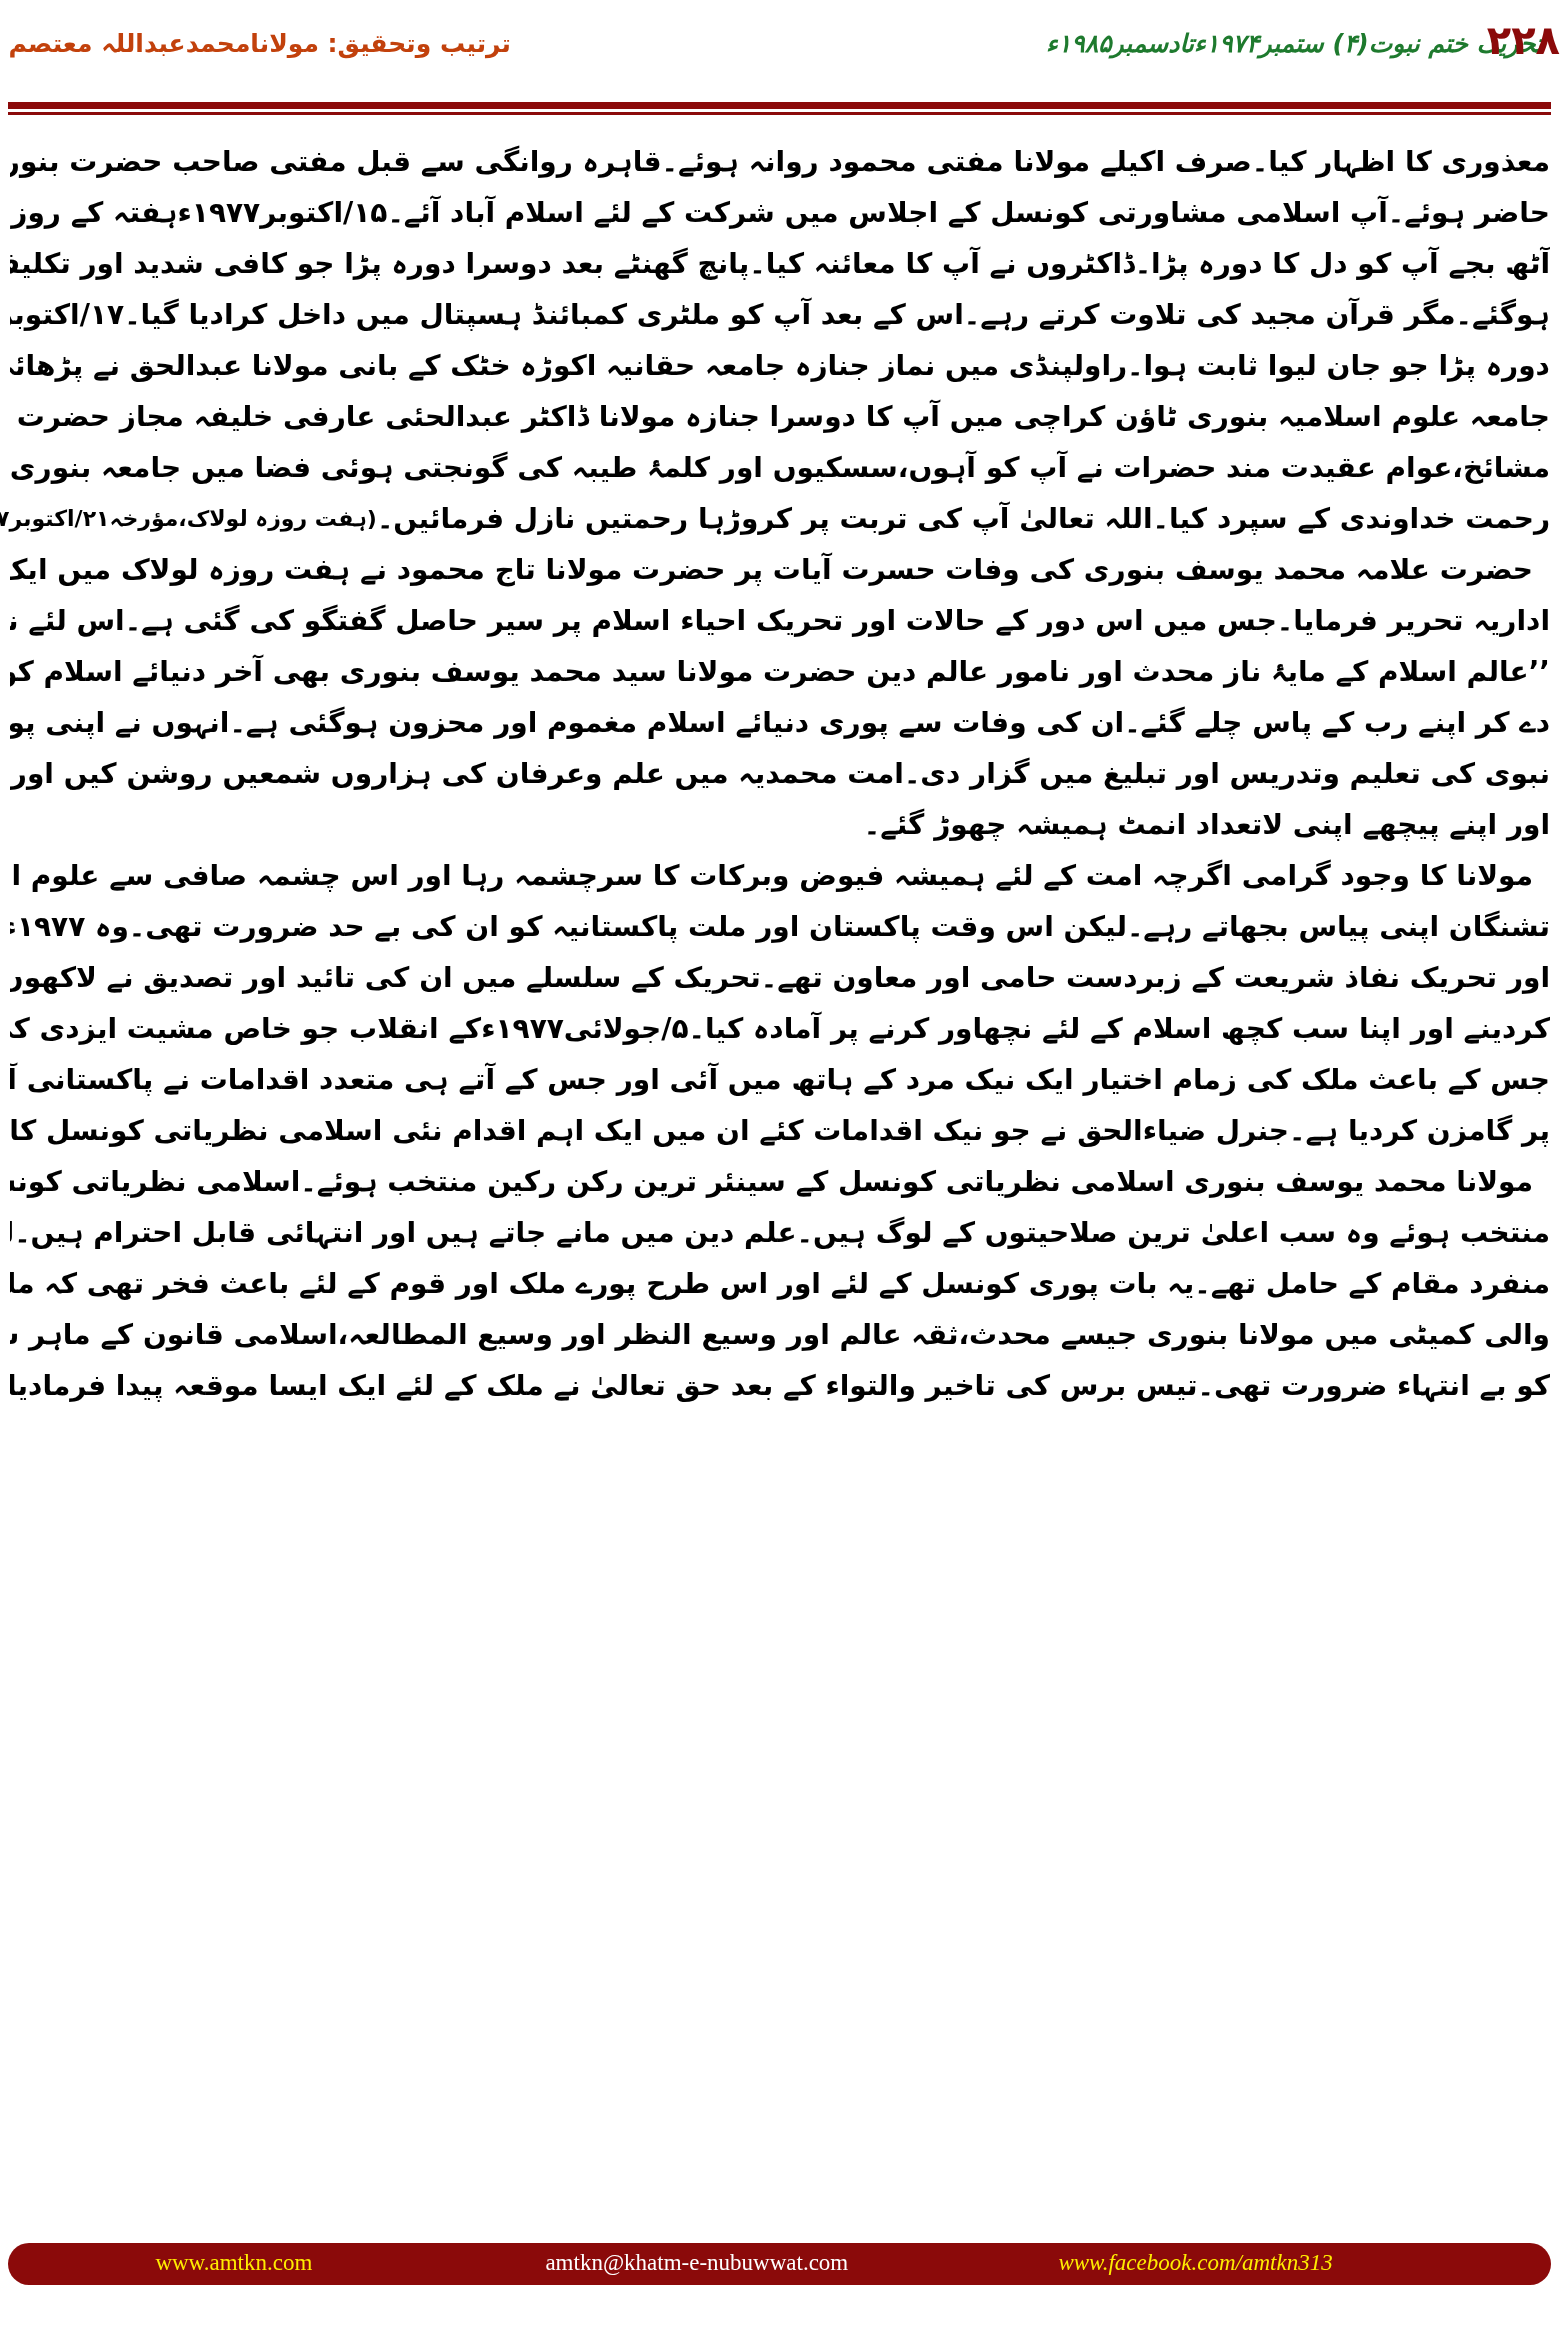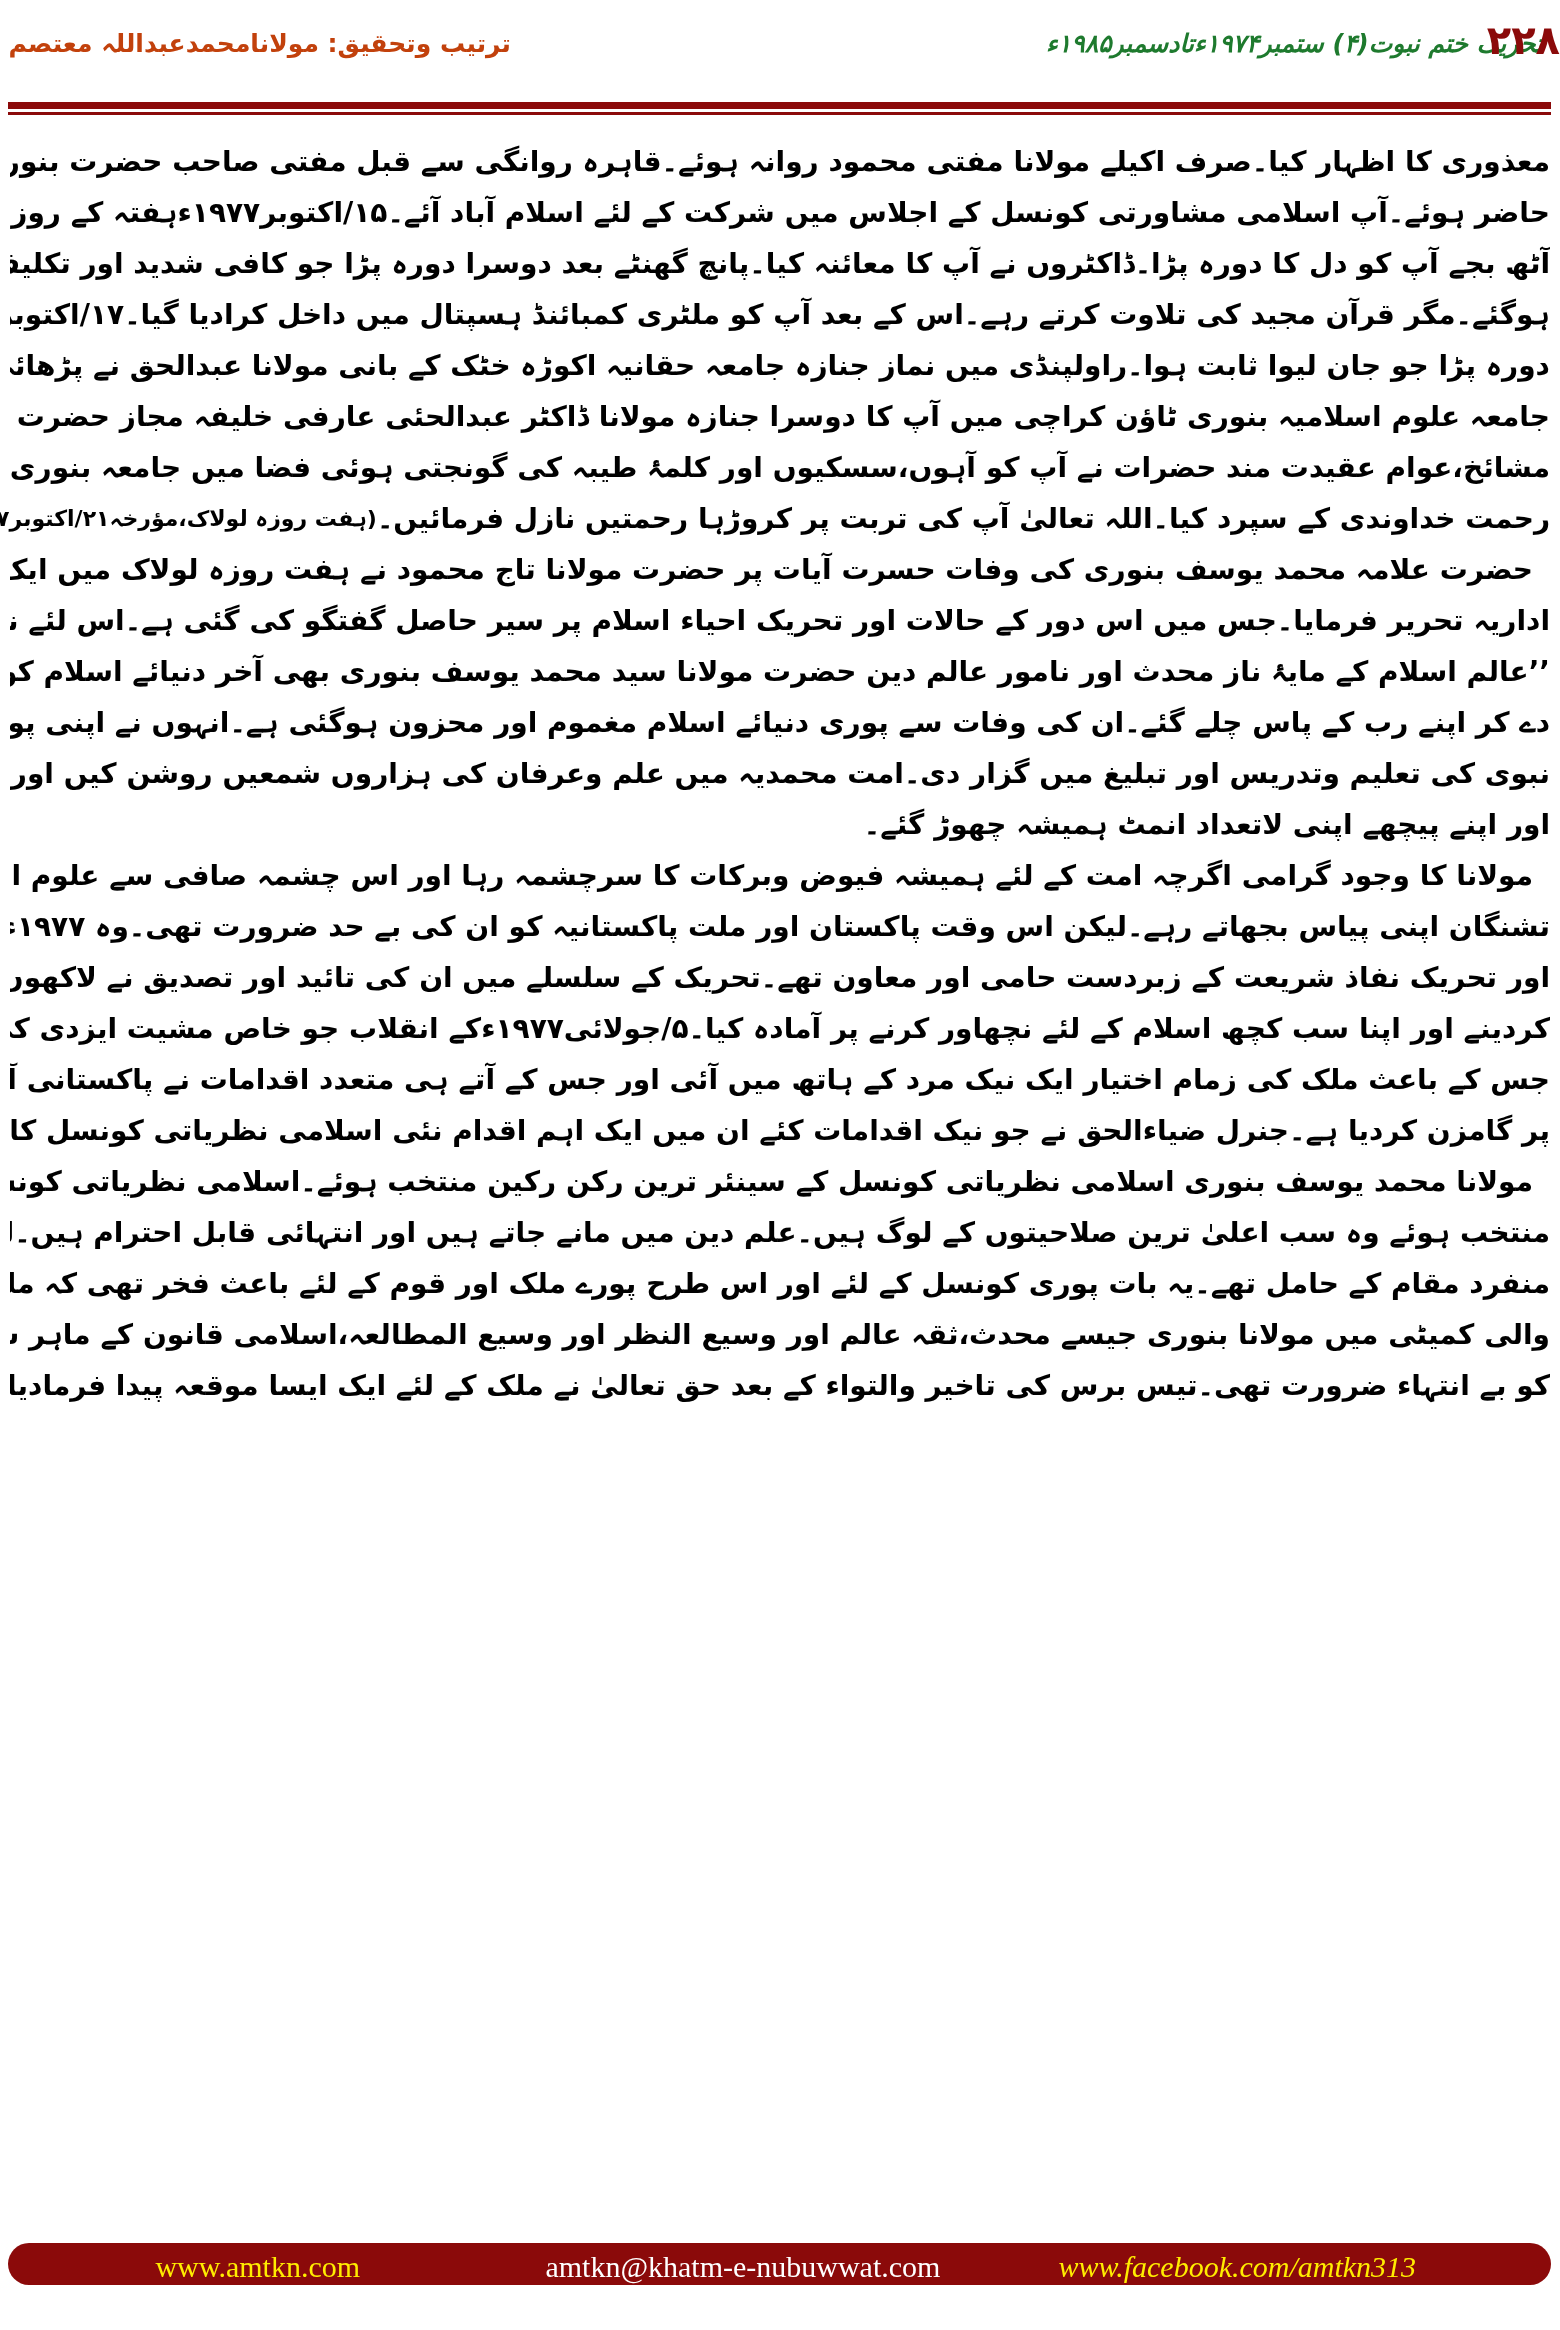--- a/index.html
+++ b/index.html
@@ -18,21 +18,21 @@
              font-size: 28px; font-weight: bold; line-height: 51px; text-align: justify;
              font-family: "DejaVu Sans", sans-serif; }
   .line { display: block; white-space: nowrap; overflow: hidden; text-align: justify;
           text-align-last: justify; height: 51px; }
   .line.last { text-align-last: right; }
   .indent { padding-right: 17px; }
   .citation-row { display: flex; justify-content: space-between; height: 51px; white-space: nowrap; }
   .citation { font-size: 22px; }
   .heading { font-size: 37px; line-height: 67px; height: 67px; font-weight: bold; }
   .footer { position: absolute; top: 2243px; left: 8.4px; width: 1543px; height: 42px; background: #8b0a0a;
-            font-family: "Liberation Serif", serif; font-size: 30px; border-radius: 21px; }
+            font-family: "Liberation Serif", serif; font-size: 23px; border-radius: 21px; }
   .footer span { position: absolute; top: 6.7px; }
   .f-site { left: 147px; color: #ffec00; }
   .f-email { left: 537px; color: #ffffff; }
   .f-fb { left: 1050px; color: #ffec00; font-style: italic; }
 </style>
 </head>
 <body>
 
 <div class="header">
   <div class="hdr-right">تحریک ختم نبوت(۴) ستمبر۱۹۷۴ءتادسمبر۱۹۸۵ء</div>

